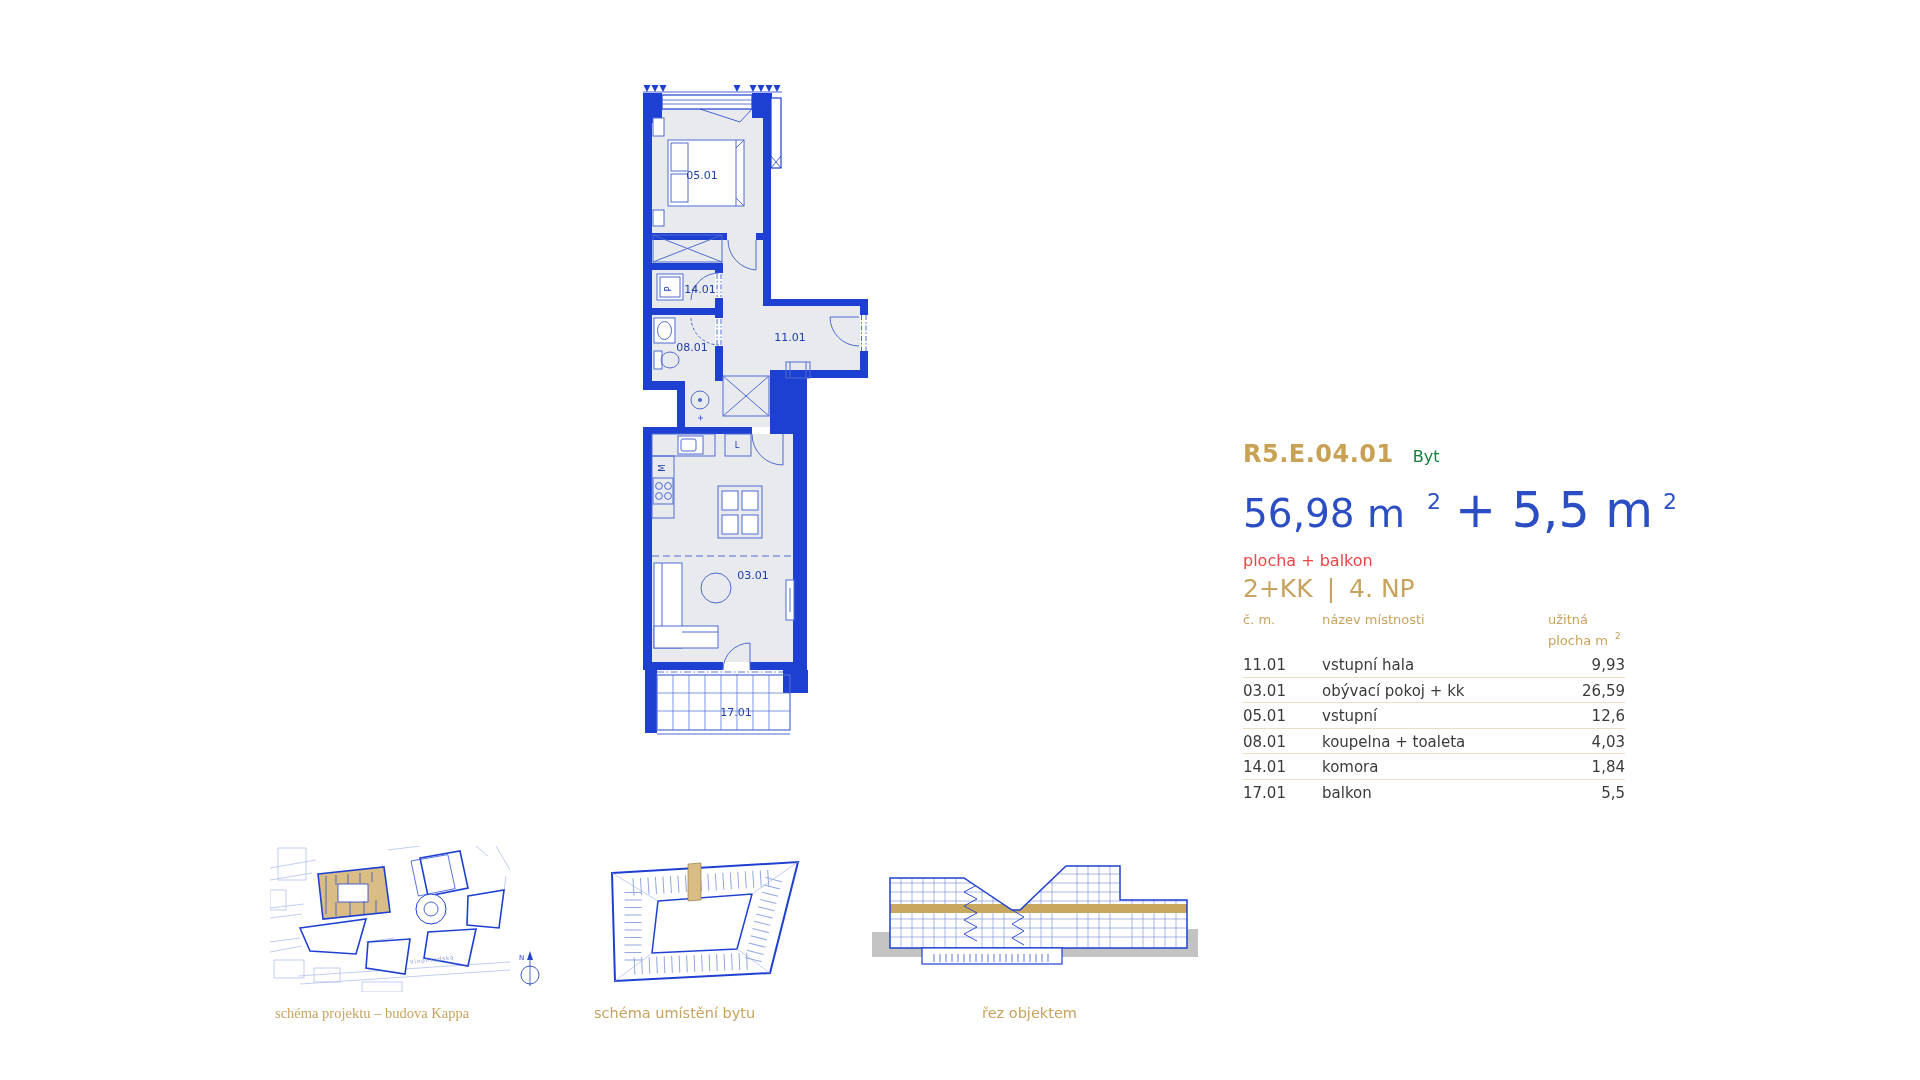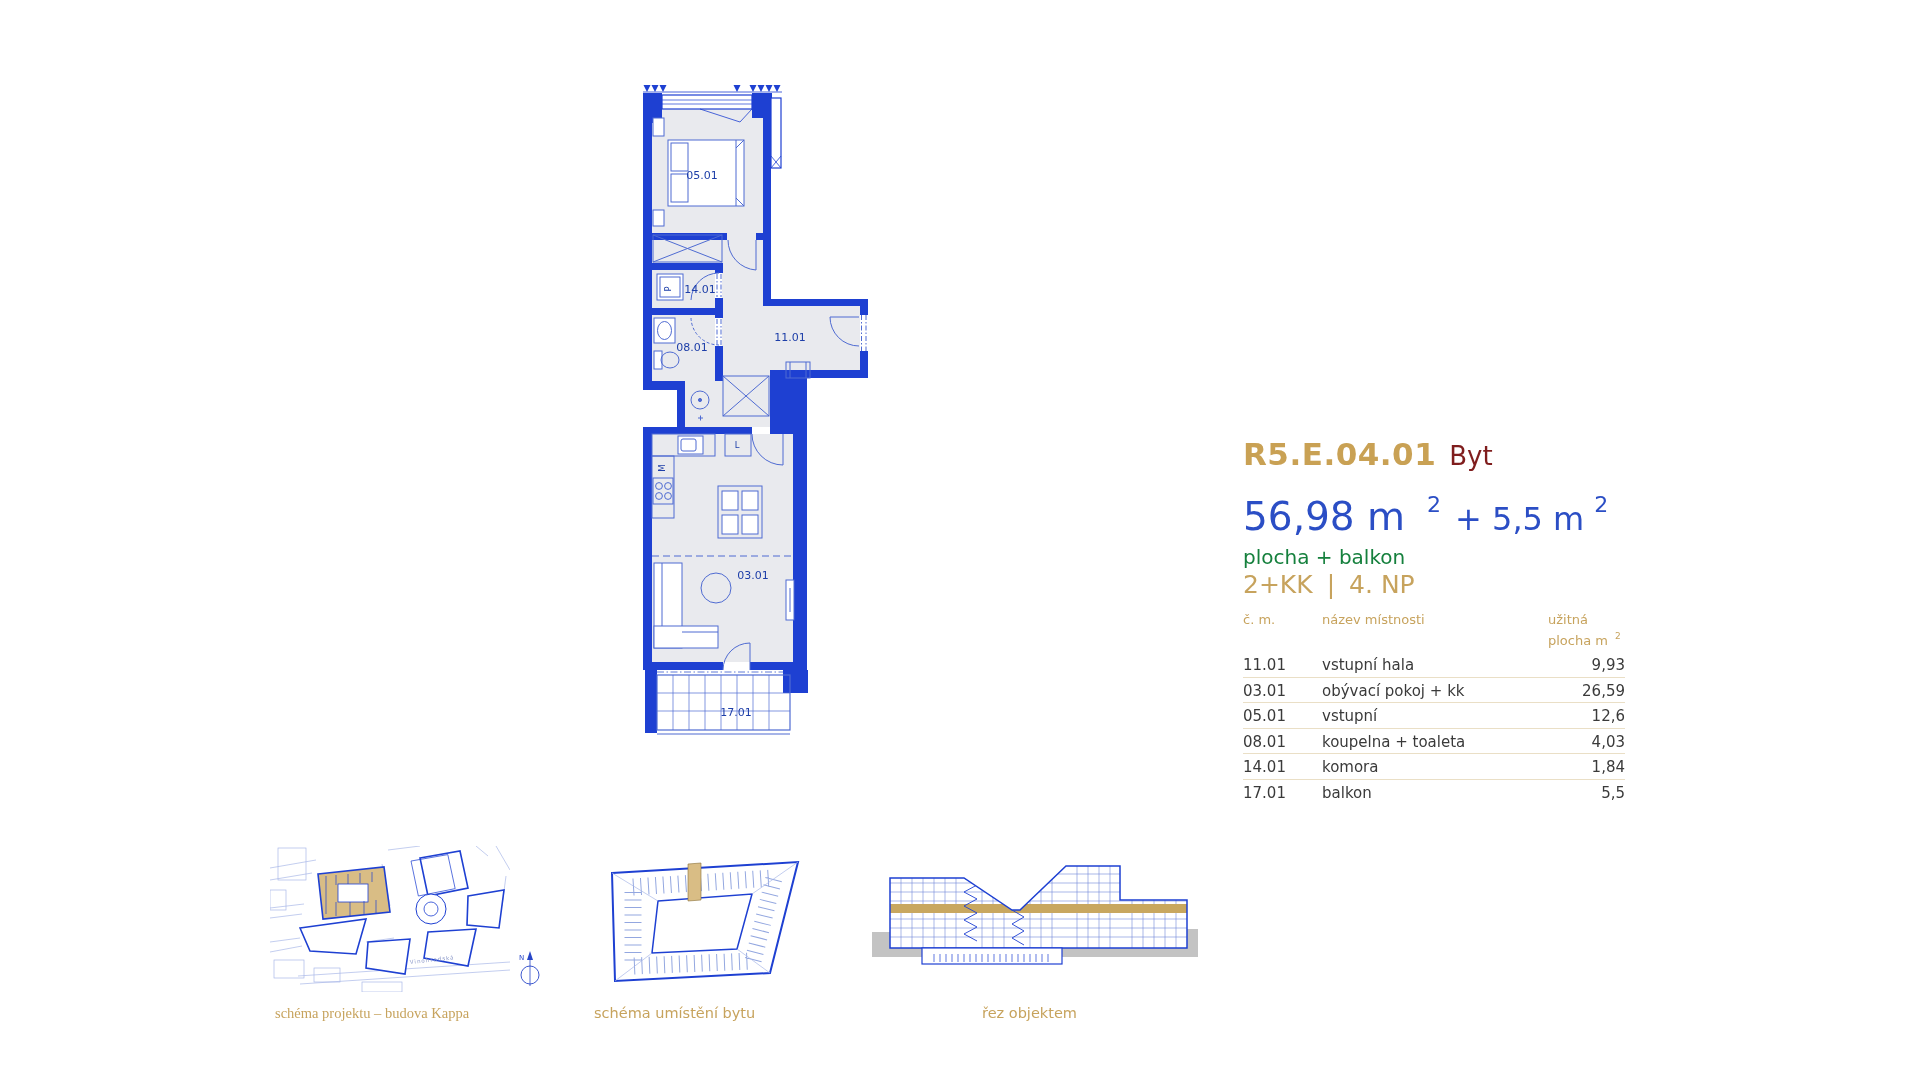--- a/index.html
+++ b/index.html
@@ -1,29 +1,29 @@
 <!DOCTYPE html>
 <html><head>
 <meta charset="utf-8">
 <style>
   html,body{margin:0;padding:0;background:#ffffff;}
   #stage{position:relative;width:1828px;height:1080px;background:#ffffff;overflow:hidden;
          font-family:"DejaVu Sans","Liberation Sans",sans-serif;}
   
   #info{position:absolute;left:1243px;top:432px;width:420px;}
   .title-row{line-height:44px;white-space:nowrap;}
-  .unit-code{font-size:31px;font-weight:bold;color:#C9A154;letter-spacing:.5px;}
-  .unit-type{font-size:26px;color:#7f1d1d;margin-left:13px;}
+  .unit-code{font-size:24px;font-weight:bold;color:#C9A154;letter-spacing:.5px;}
+  .unit-type{font-size:16px;color:#15803d;margin-left:19px;}
   .area-row{line-height:46px;color:#2B4EC5;white-space:nowrap;}
   .area-big{font-size:39px;}
   .area-sup{font-size:22px;vertical-align:18px;}
   .sup-gap1{margin-left:22px;margin-right:14px;}
   .sup-gap2{margin-left:10px;}
-  .area-plus{font-size:32px;}
-  .area-note{font-size:20px;color:#15803d;line-height:16px;margin-top:1px;}
+  .area-plus{font-size:49px;}
+  .area-note{font-size:16px;color:#ef4444;line-height:16px;margin-top:8px;}
   .dispo-row{font-size:25px;color:#C7A35D;line-height:30px;margin-top:5px;white-space:nowrap;}
   .dispo-sep{margin:0 14px;color:#C7A35D;}
   
   #room-table{position:absolute;left:1243px;top:612px;width:382px;color:#3A3A3A;}
   .th{color:#C7A35D;font-size:13px;}
   .t-head{position:relative;height:40px;}
   .h-num{position:absolute;left:0;top:0;}
   .h-name{position:absolute;left:79px;top:0;}
   .h-area{position:absolute;left:305px;top:0;line-height:16px;}
   .h-sup{font-size:9px;vertical-align:6px;margin-left:7px;}

